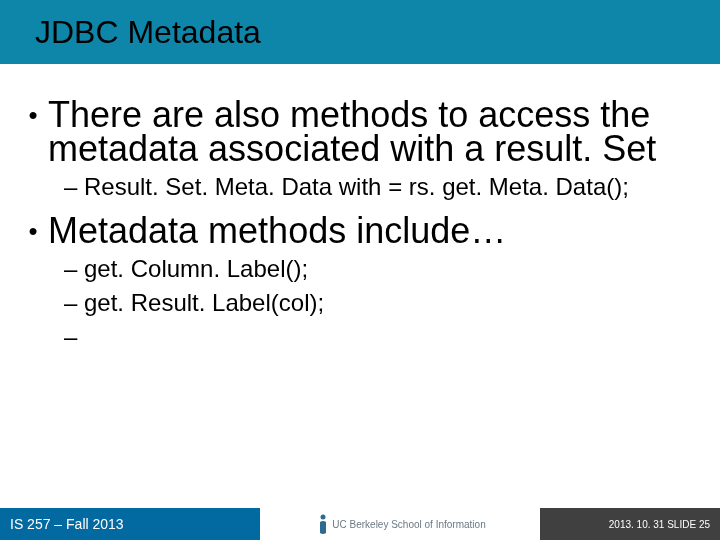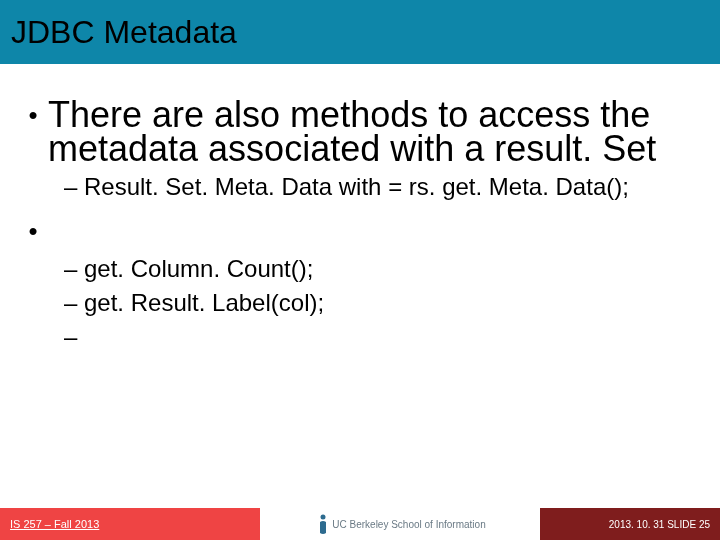--- a/index.html
+++ b/index.html
@@ -1,29 +1,29 @@
 <!DOCTYPE html>
 <html><head>
   <meta charset="utf-8">
   <style>
     * { margin: 0; padding: 0; box-sizing: border-box; }
     body { width: 720px; height: 540px; font-family: Arial, Helvetica, sans-serif; background: #fff; position: relative; overflow: hidden; }
-    .header { background: #0e86a9; height: 64px; display: flex; align-items: center; padding-left: 11px; }
+    .header { background: #0e86a9; height: 64px; display: flex; align-items: center; padding-left: 35px; }
     .header-title { color: #000; font-size: 32px; font-weight: 400; }
     .content { padding: 28px 18px 0 18px; color: #000; }
     .bullet-row { display: flex; align-items: flex-start; margin-top: 6px; }
     .bullet-dot { font-size: 26px; line-height: 34px; width: 30px; text-align: center; flex-shrink: 0; }
     .bullet-text { font-size: 36px; line-height: 34px; }
     .sub-row { display: flex; align-items: flex-start; margin-top: 4px; padding-left: 46px; }
     .sub-dash { font-size: 24px; line-height: 30px; width: 20px; flex-shrink: 0; }
     .sub-text { font-size: 24px; line-height: 30px; }
     .footer { position: absolute; bottom: 0; left: 0; right: 0; height: 32px; display: flex; align-items: center; }
-    .footer-left { background: #ef4444; color: #fff; font-size: 11px; padding: 0 10px; height: 100%; display: flex; align-items: center; width: 260px; text-decoration: underline; }
+    .footer-left { background: #0369a1; color: #fff; font-size: 14px; padding: 0 10px; height: 100%; display: flex; align-items: center; width: 260px; }
     .footer-mid { flex: 1; height: 100%; display: flex; align-items: center; justify-content: center; background: #fff; color: #6a7a85; font-size: 10px; gap: 0; }
-    .footer-right { background: #7f1d1d; color: #fff; font-size: 10px; padding: 0 10px; height: 100%; display: flex; align-items: center; justify-content: flex-end; width: 180px; }
+    .footer-right { background: #404040; color: #fff; font-size: 10px; padding: 0 10px; height: 100%; display: flex; align-items: center; justify-content: flex-end; width: 180px; }
     .i-logo { width: 18px; height: 22px; position: relative; }
     .i-logo svg { width: 100%; height: 100%; }
     .mt { margin-top: 12px; }
     .mt2 { margin-top: 6px; }
   </style>
 </head>
 <body>
 
 <div class="header">
   <div class="header-title">JDBC Metadata</div>
@@ -36,25 +36,26 @@
     <div class="bullet-text">There are also methods to access the metadata associated with a result. Set</div>
   </div>
 
   <div class="sub-row mt2">
     <div class="sub-dash">–</div>
     <div class="sub-text">Result. Set. Meta. Data with = rs. get. Meta. Data();</div>
   </div>
 
   <div class="bullet-row mt">
     <div class="bullet-dot">•</div>
+    <div class="bullet-text">Metadata methods include…</div>
   </div>
 
   <div class="sub-row mt2">
     <div class="sub-dash">–</div>
-    <div class="sub-text">get. Column. Count();</div>
+    <div class="sub-text">get. Column. Label();</div>
   </div>
 
   <div class="sub-row">
     <div class="sub-dash">–</div>
     <div class="sub-text">get. Result. Label(col);</div>
   </div>
 
   <div class="sub-row">
     <div class="sub-dash">–</div>
   </div>

